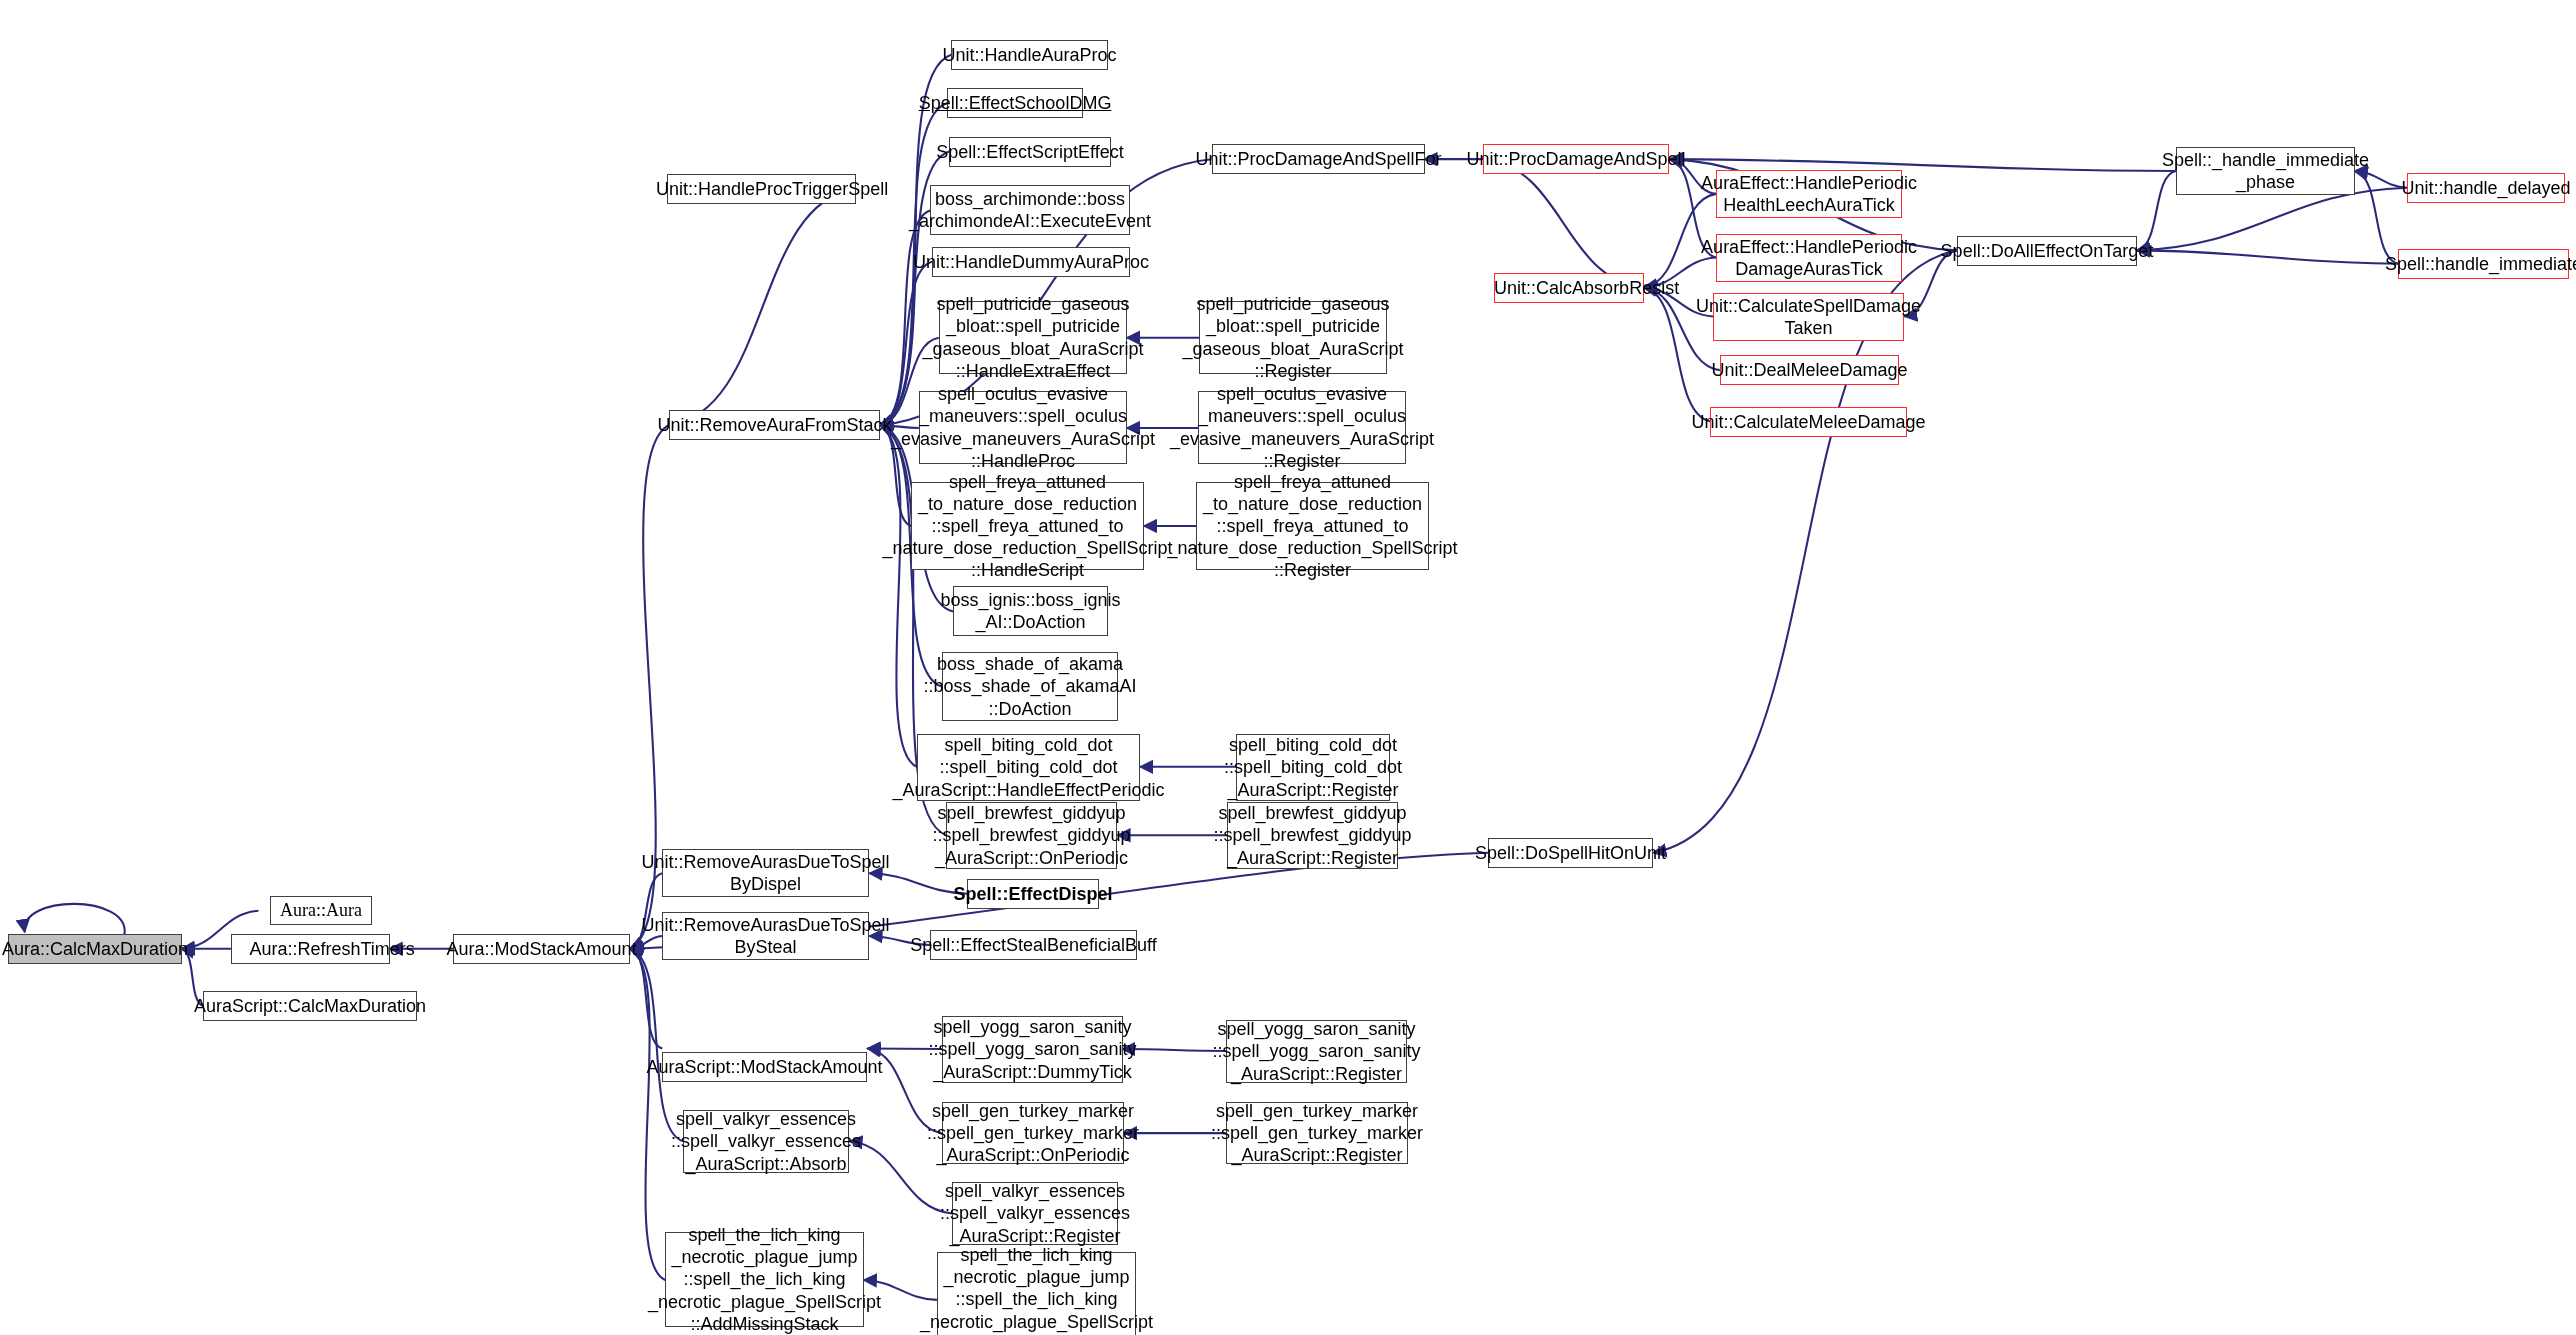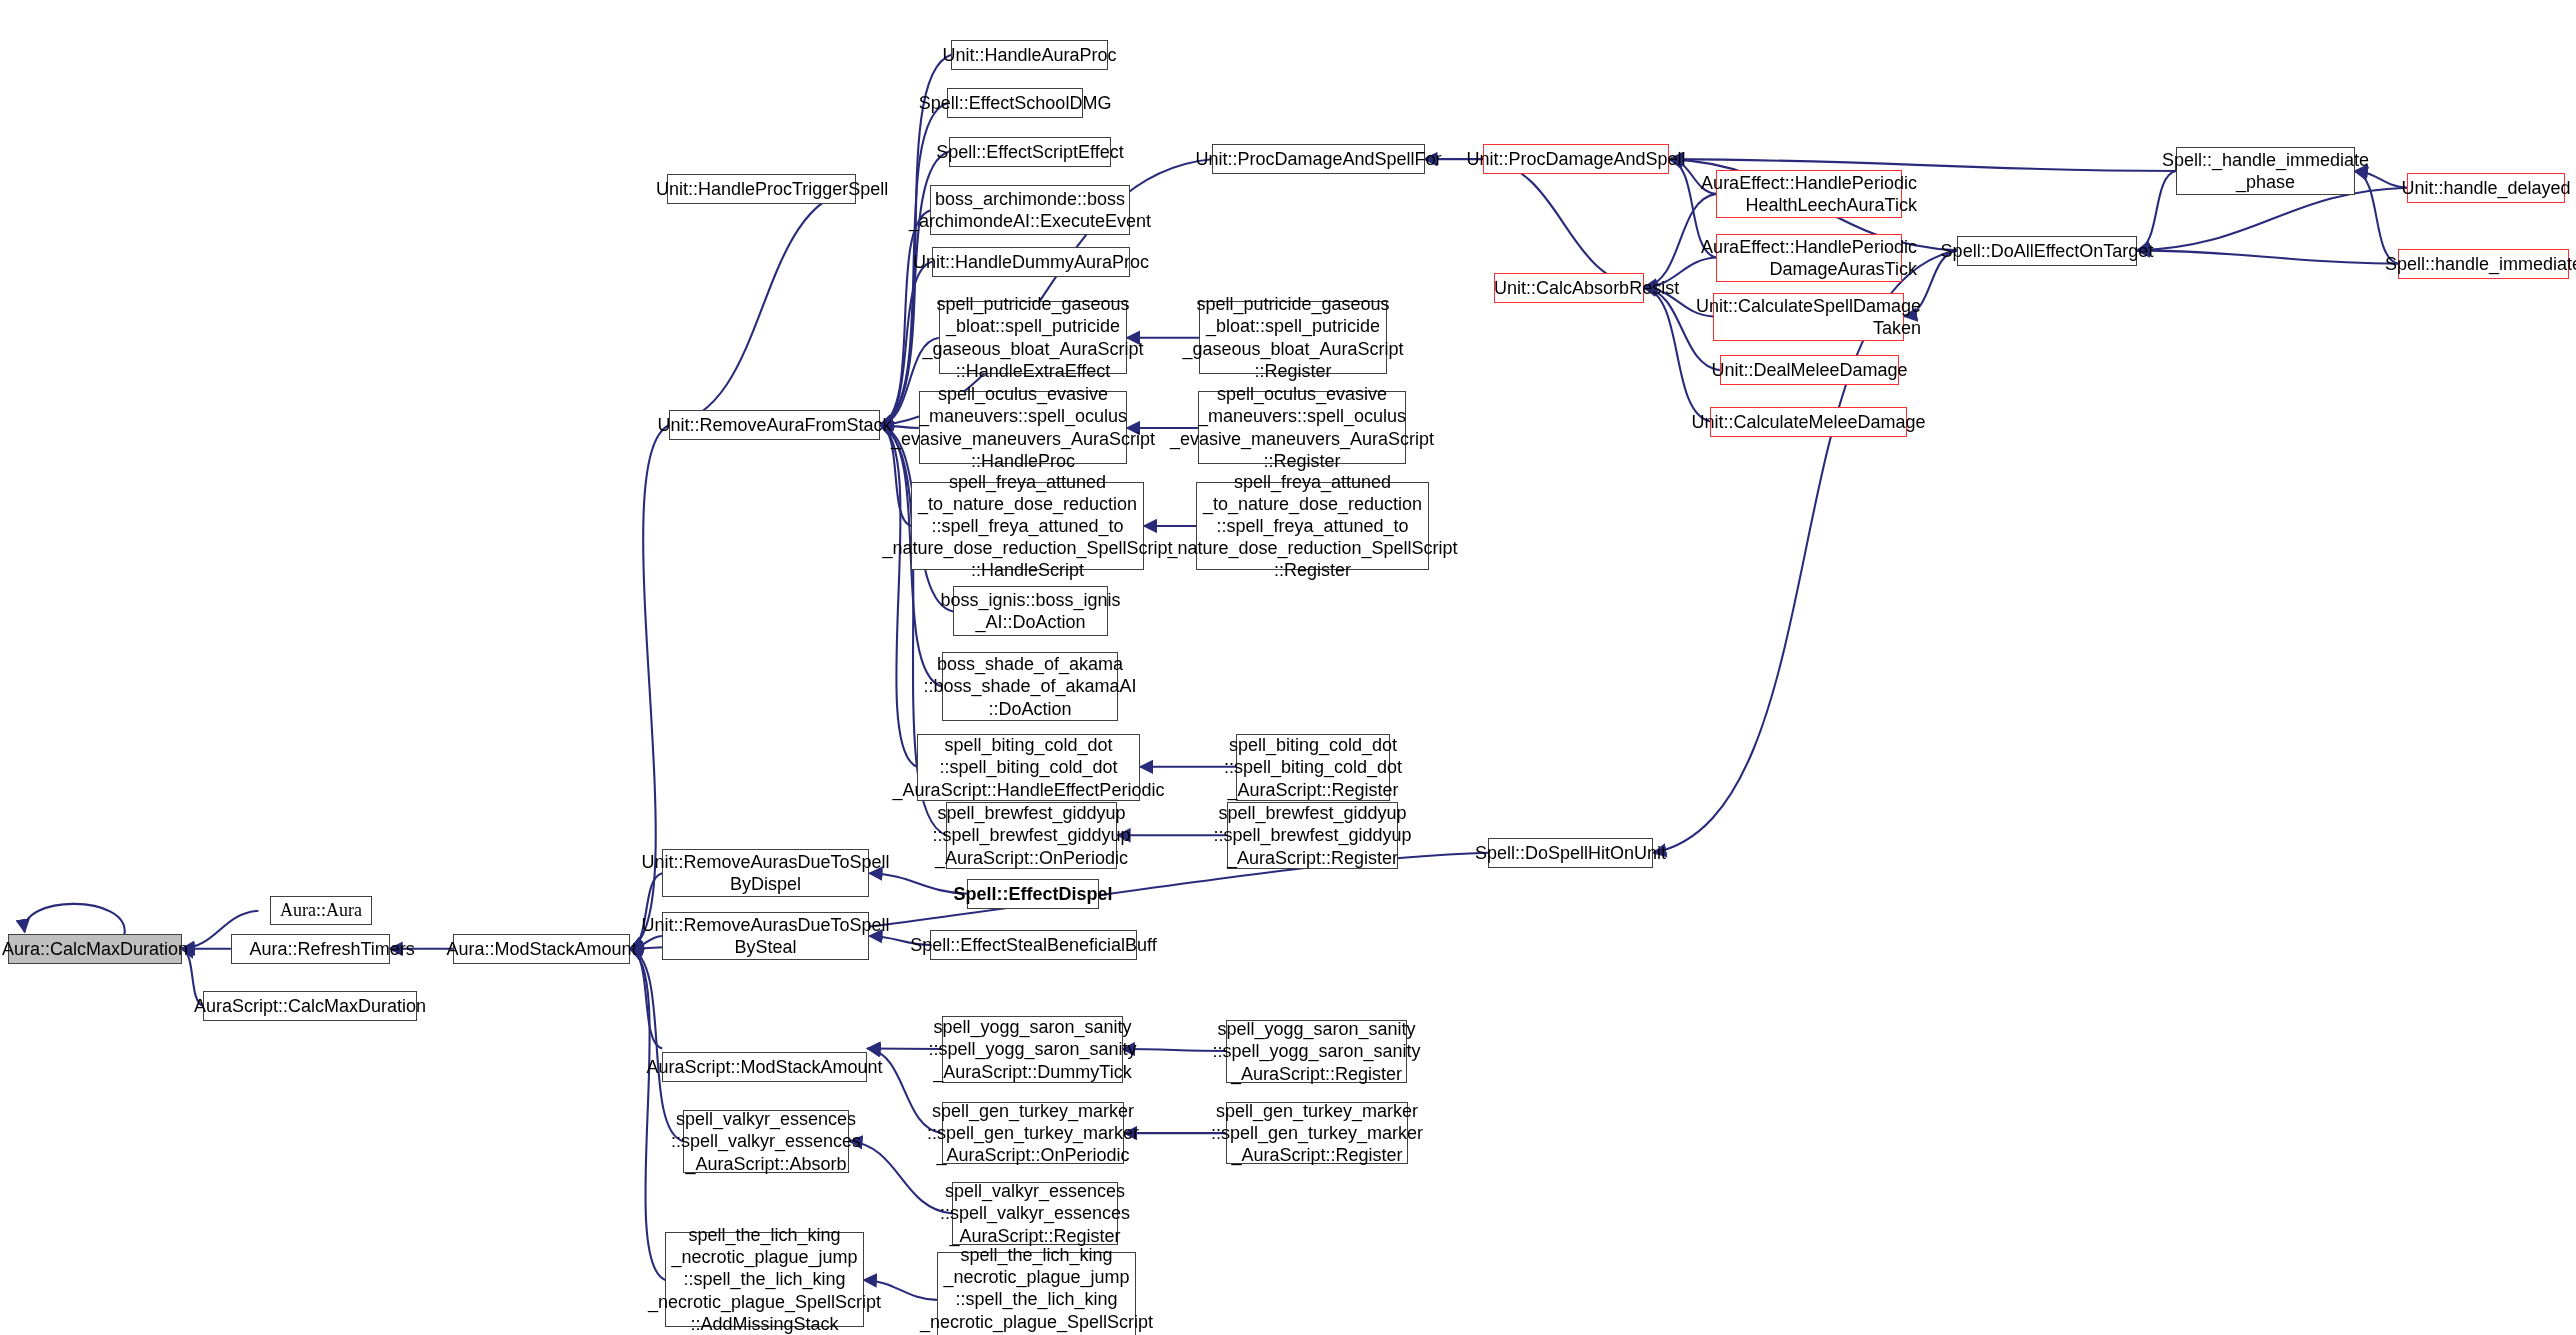--- a/index.html
+++ b/index.html
@@ -19,21 +19,21 @@
     background:#ffffff;
     border:1.9px solid #404040;
     color:#000000;
     font-size:18px;
     line-height:1.23;
     white-space:pre-line;
     letter-spacing:0px;
     padding:1.9px 4.8px;
     z-index:5;
   }
-  .node.red{border-color:#ff2d2d;text-align:right;}
+  .node.red{border-color:#ff2d2d;}
   .node.cur{background:#bfbfbf;border-color:#404040;}
 </style>
 </head>
 <body>
 
 <div id="stage">
   <svg id="edges" viewBox="0 0 2711 1406" xmlns="http://www.w3.org/2000/svg">
     <defs>
       <marker id="ah" viewBox="0 0 10 10" refX="9" refY="5" markerWidth="7" markerHeight="7" orient="auto-start-reverse">
         <path d="M 0 0 L 10 5 L 0 10 z" fill="#2a2a7a"></path>
@@ -101,21 +101,21 @@
   </svg>
   <div id="node-layer">
       <div class="node cur" style="left: 8px; top: 934px; width: 174px; height: 29.5px;">Aura::CalcMaxDuration</div>
       <div class="node" style="left: 270px; top: 896px; width: 102px; height: 29px; font-family: Liberation Serif, serif;">Aura::Aura</div>
       <div class="node" style="left: 231px; top: 934px; width: 159px; height: 29.5px; padding-left: 48px;">Aura::RefreshTimers</div>
       <div class="node" style="left: 203px; top: 991px; width: 214px; height: 29.5px;">AuraScript::CalcMaxDuration</div>
       <div class="node" style="left: 453px; top: 934px; width: 177px; height: 29.5px;">Aura::ModStackAmount</div>
       <div class="node" style="left: 669px; top: 410px; width: 211px; height: 29.5px;">Unit::RemoveAuraFromStack</div>
       <div class="node" style="left: 667px; top: 174px; width: 189px; height: 29.5px; padding-left: 26px;">Unit::HandleProcTriggerSpell</div>
       <div class="node" style="left: 951px; top: 40px; width: 157px; height: 29.5px;">Unit::HandleAuraProc</div>
-      <div class="node" style="left: 947px; top: 88px; width: 136px; height: 29.5px;">Spell::EffectSchoolDMG</div>
+      <div class="node" style="left: 947px; top: 88px; width: 136px; height: 29.5px; text-decoration: underline;">Spell::EffectSchoolDMG</div>
       <div class="node" style="left: 949px; top: 137px; width: 162px; height: 29.5px;">Spell::EffectScriptEffect</div>
       <div class="node" style="left: 930px; top: 185px; width: 200px; height: 50px;">boss_archimonde::boss
 _archimondeAI::ExecuteEvent</div>
       <div class="node" style="left: 932px; top: 247px; width: 198px; height: 29.5px;">Unit::HandleDummyAuraProc</div>
       <div class="node" style="left: 939px; top: 301px; width: 188px; height: 73px;">spell_putricide_gaseous
 _bloat::spell_putricide
 _gaseous_bloat_AuraScript
 ::HandleExtraEffect</div>
       <div class="node" style="left: 1199px; top: 301px; width: 188px; height: 73px;">spell_putricide_gaseous
 _bloat::spell_putricide

